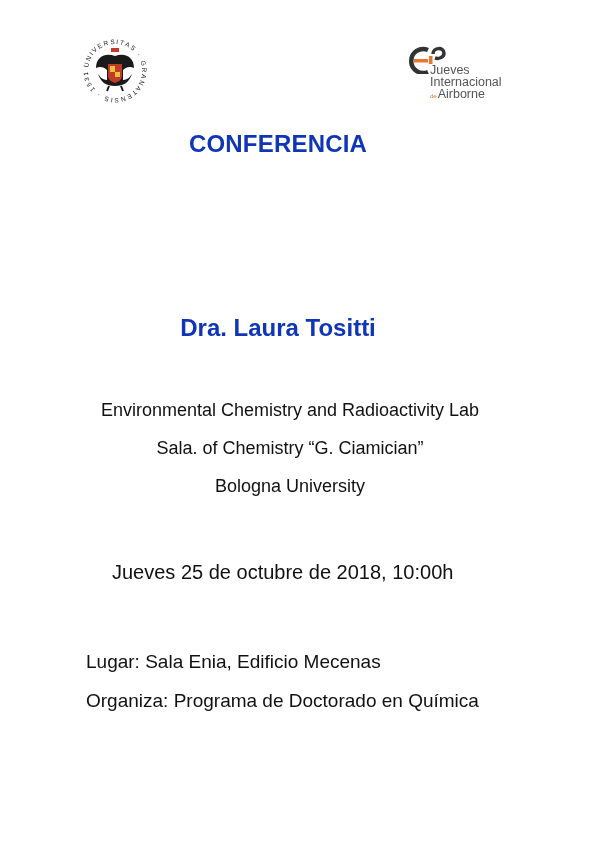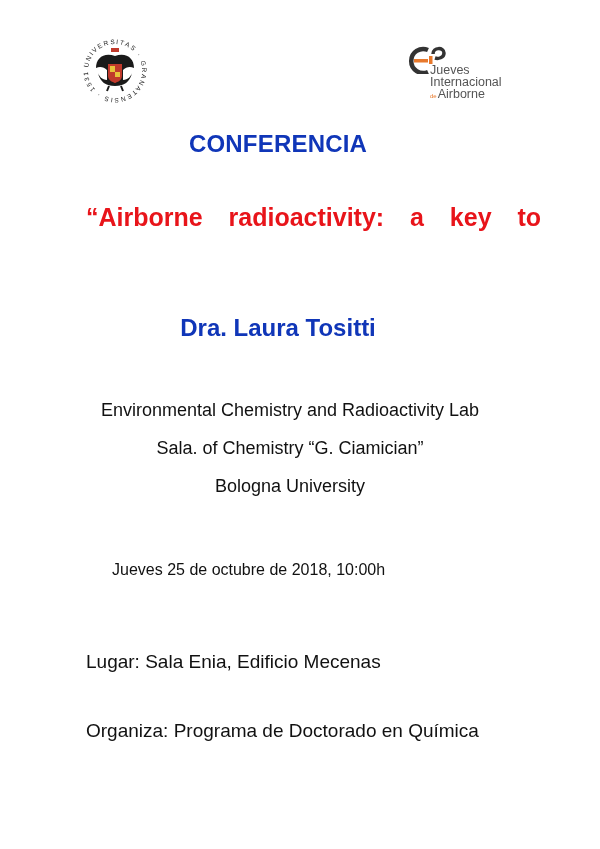--- a/index.html
+++ b/index.html
@@ -11,21 +11,21 @@
     .abs { position: absolute; }
     .ugr-logo { left: 80px; top: 36px; width: 70px; height: 70px; }
     .eip-logo { left: 408px; top: 44px; width: 110px; height: 62px; }
     .eip-text { position: absolute; left: 22px; top: 20px; font-size: 12.5px; line-height: 12px; color: #555; }
     .eip-text .small { font-size: 6px; color: #e8792c; margin-right: 1px; }
     .center { left: 0; width: 556px; text-align: center; }
     .heading { top: 130px; font-size: 24px; font-weight: bold; color: #1036b8; letter-spacing: 0.2px; }
     .title { left: 86px; width: 432px; top: 200px; font-size: 25px; font-weight: bold; color: #e8141a; line-height: 34px; text-align: justify; text-align-last: left; }
     .speaker { top: 314px; font-size: 24px; font-weight: bold; color: #1036b8; }
     .aff { font-size: 18px; color: #111; margin-left: 12px; }
-    .date { left: 112px; top: 561px; font-size: 16px; color: #111; }
+    .date { left: 112px; top: 561px; font-size: 20px; color: #111; }
     .info { left: 86px; font-size: 19px; color: #111; }
     .info b { font-weight: normal; }
   </style>
 </head>
 <body>
 
 <div class="abs ugr-logo">
   <svg width="70" height="70" viewBox="0 0 70 70">
     <defs>
       <path id="ringpath" d="M35,35 m-27,0 a27,27 0 1,1 54,0 a27,27 0 1,1 -54,0"></path>
@@ -56,29 +56,28 @@
   <div class="eip-text">
     <div>Jueves</div>
     <div>Internacional</div>
     <div><span class="small">de</span><span>Airborne</span></div>
   </div>
 </div>
 
 <div class="abs center heading">CONFERENCIA</div>
 
 <div class="abs title">
-  <div style="white-space:pre; word-spacing:6px;">“Airborne  radioactivity:  a  key  to</div>
 </div>
 
 <div class="abs center speaker">Dra. Laura Tositti</div>
 
 <div class="abs center aff" style="top:400px">Environmental Chemistry and Radioactivity Lab</div>
 <div class="abs center aff" style="top:438px">Sala. of Chemistry “G. Ciamician”</div>
 <div class="abs center aff" style="top:476px">Bologna University</div>
 
 <div class="abs date">Jueves 25 de octubre de 2018, 10:00h</div>
 
 <div class="abs info" style="top:651px">
   <b>Lugar</b><span>: Sala Enia, Edificio Mecenas</span>
 </div>
-<div class="abs info" style="top:720px">
+<div class="abs info" style="top:690px">
   <b>Organiza</b><span>: Programa de Doctorado en Química</span>
 </div>
 
 </body></html>

